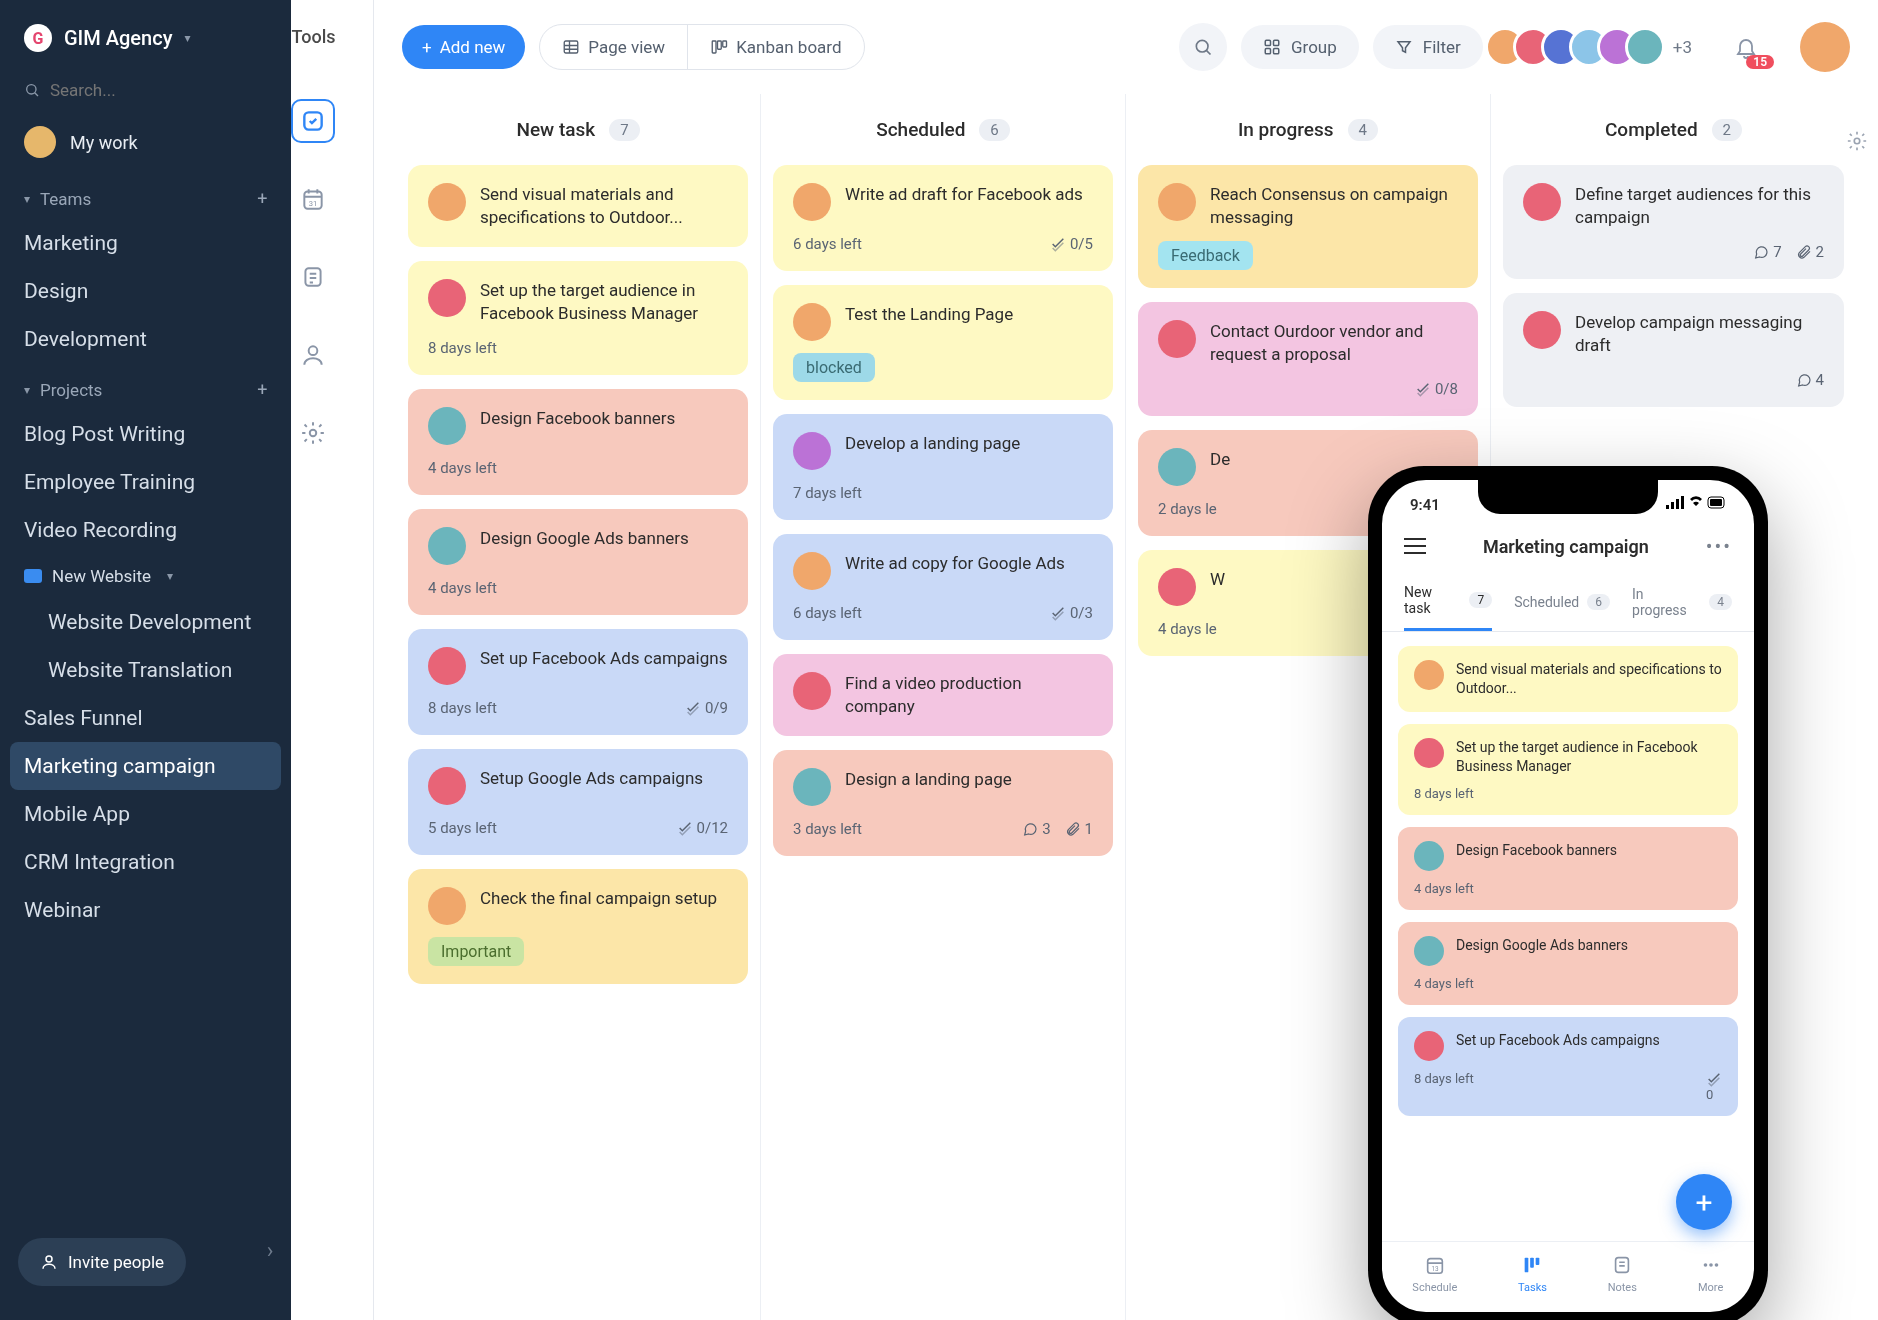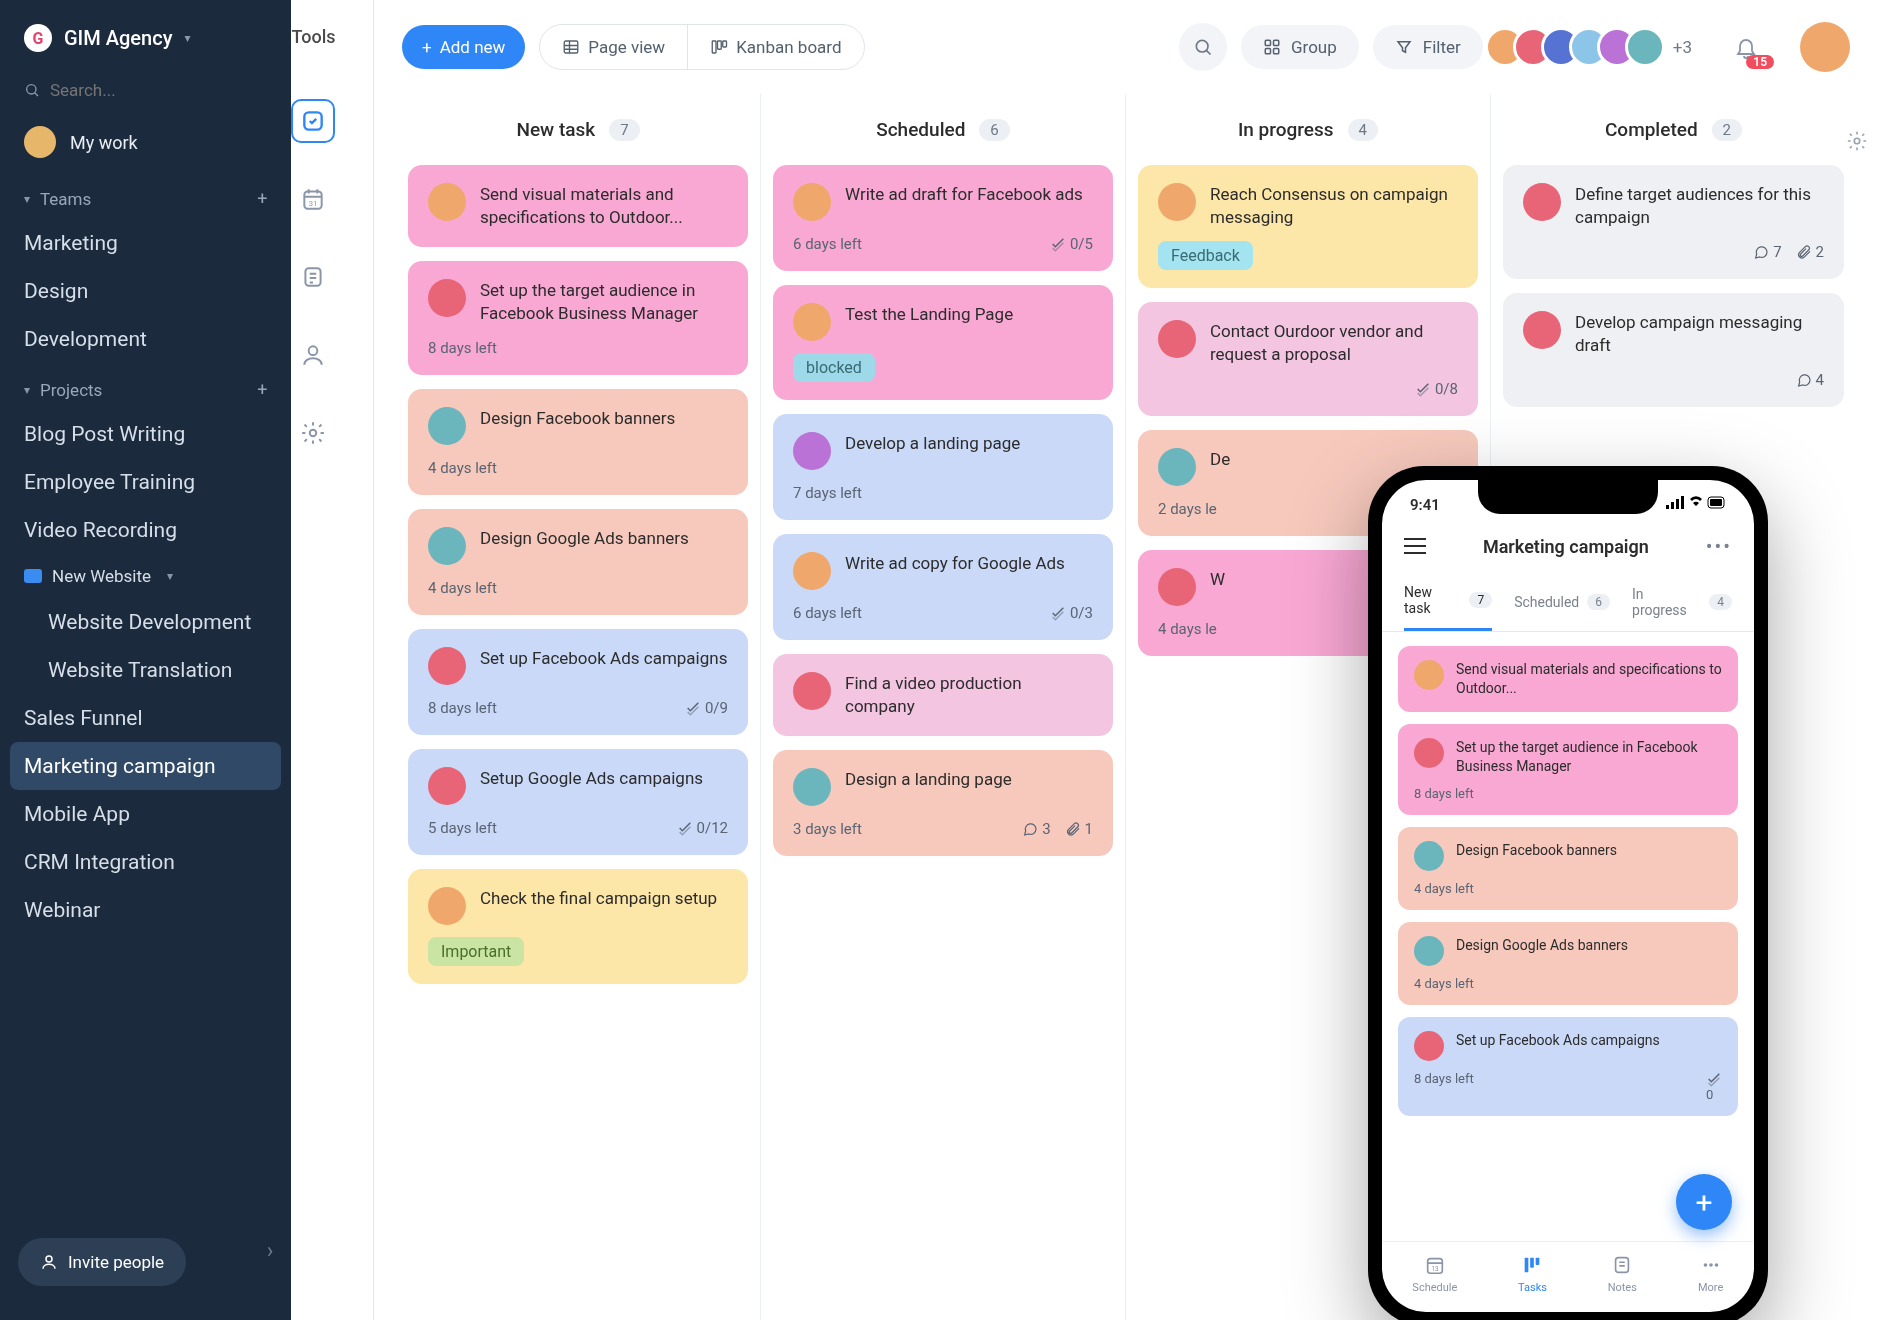--- a/index.html
+++ b/index.html
@@ -70,21 +70,21 @@
 .card-av { width:38px; height:38px; border-radius:50%; flex-shrink:0; }
 .card-title { font-size:17px; line-height:1.35; color:#2c2c2c; }
 .card-meta { display:flex; justify-content:space-between; align-items:flex-end; margin-top:14px; font-size:15px; color:#5a6473; }
 .meta-icons { display:flex; gap:14px; align-items:center; }
 .meta-icons span { display:flex; align-items:center; gap:4px; }
 .tag { display:inline-block; border-radius:8px; padding:5px 13px; font-size:16px; margin-top:12px; }
 .tag.feedback { background:#a3e4f0; color:#3a6b73; }
 .tag.blocked { background:#9dd9e8; color:#3a6b73; }
 .tag.important { background:#c9e4a3; color:#4b6e2e; }
 
-.c-blue { background:#f9a8d4; }
+.c-blue { background:#fef9c3; }
 .c-salmon { background:#f7c9bd; }
 .c-lblue { background:#c9d9f7; }
 .c-yellow { background:#fce6a8; }
 .c-pink { background:#f3c5e1; }
 .c-gray { background:#eef0f4; }
 
 
 .phone { position:absolute; right:110px; bottom:-6px; width:400px; height:860px; background:#000; border-radius:56px; padding:14px; box-shadow:0 30px 80px rgba(0,0,0,.35); }
 .phone-inner { width:100%; height:100%; background:#fff; border-radius:44px; overflow:hidden; display:flex; flex-direction:column; position:relative; }
 .notch { position:absolute; top:0; left:50%; transform:translateX(-50%); width:180px; height:34px; background:#000; border-radius:0 0 22px 22px; z-index:5; }

